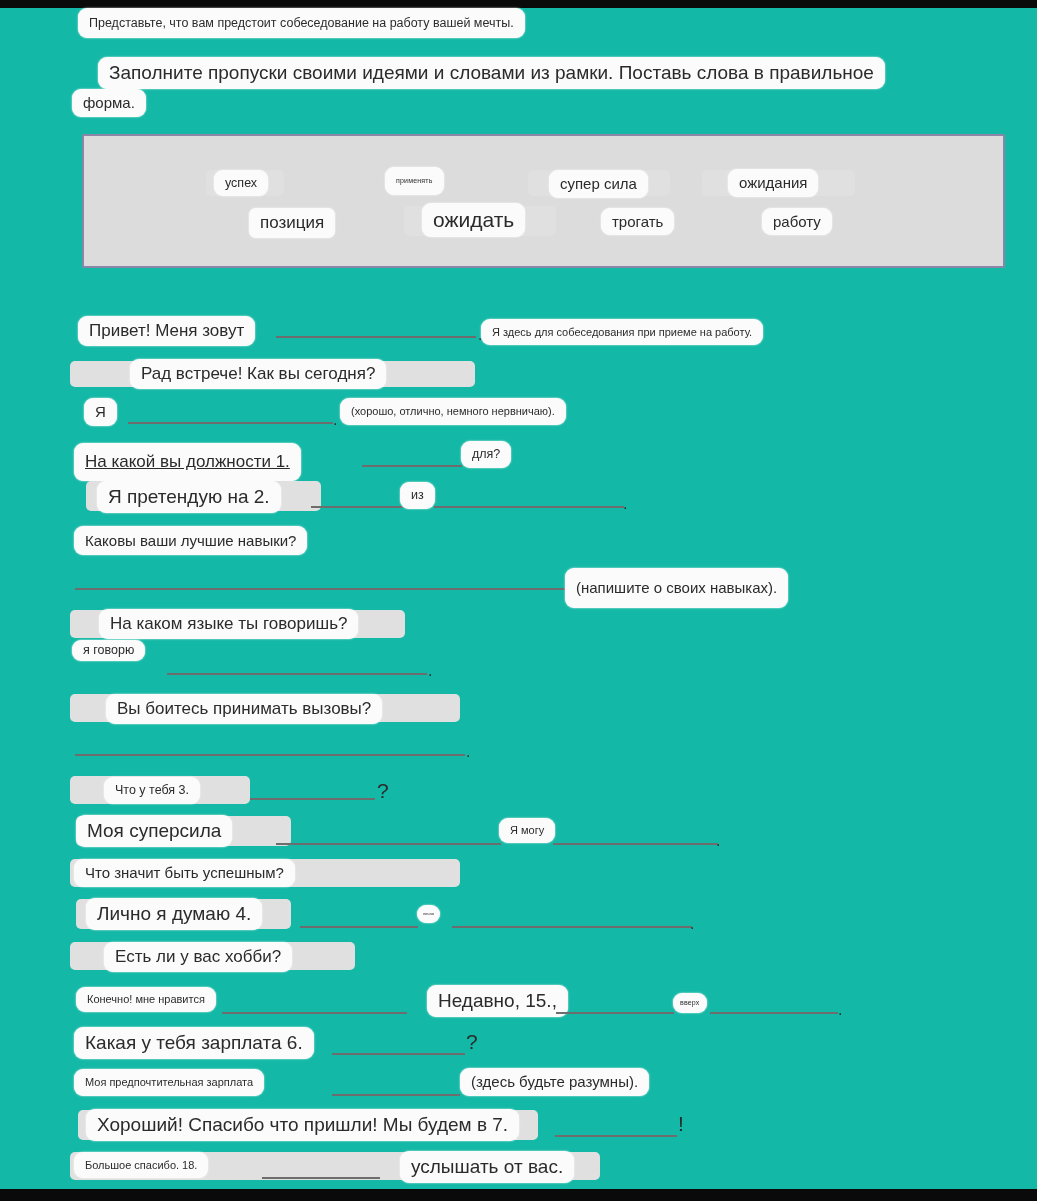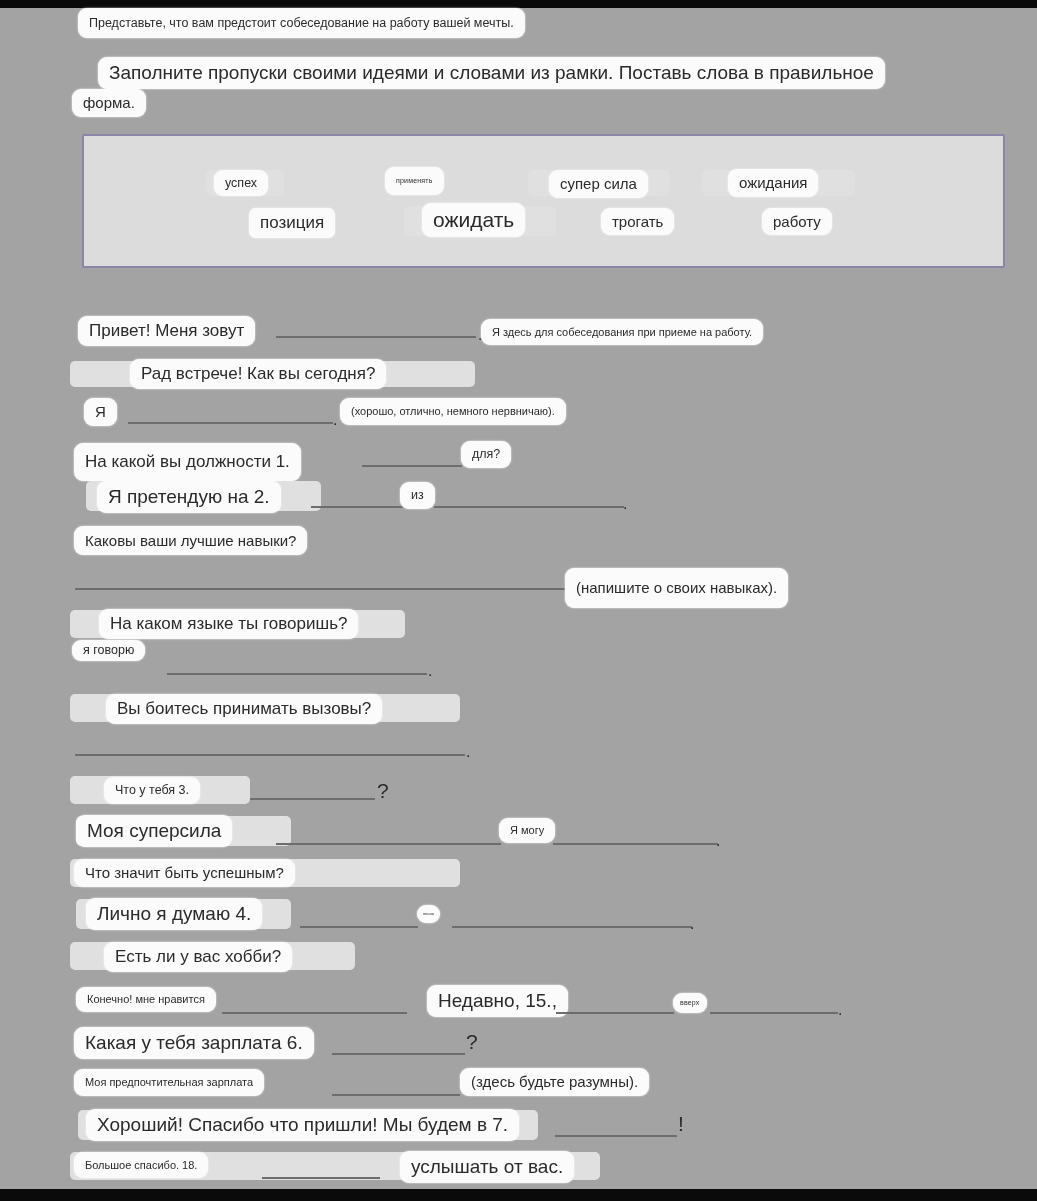--- a/index.html
+++ b/index.html
@@ -7,21 +7,21 @@
     padding: 0;
     background: #000;
   }
   body {
     font-family: "Liberation Sans", "DejaVu Sans", sans-serif;
   }
   #page {
     position: relative;
     width: 1037px;
     height: 1201px;
-    background: #a3a3a3;
+    background: #14b8a6;
     overflow: hidden;
   }
   .topbar, .bottombar {
     position: absolute;
     left: 0;
     width: 1037px;
     background: #0a0a0a;
   }
   .topbar { top: 0; height: 8px; }
   .bottombar { bottom: 0; height: 12px; }
@@ -122,21 +122,21 @@
   <div class="chip sz-xs" style="left:481px; top:319px; height:26px;">Я здесь для собеседования при приеме на работу.</div>
 
   <div class="halo" style="left:70px; top:361px; width:405px; height:26px;"></div>
   <div class="chip sz-lg" style="left:130px; top:359px; height:30px;">Рад встрече! Как вы сегодня?</div>
 
   <div class="chip sz-md" style="left:84px; top:398px; height:28px;">Я</div>
   <div class="blank" style="left:128px; top:422px; width:205px;"></div>
   <div class="punct" style="left:333px; top:412px;">.</div>
   <div class="chip sz-xs" style="left:340px; top:398px; height:27px;">(хорошо, отлично, немного нервничаю).</div>
 
-  <div class="chip sz-lg" style="left:74px; top:443px; height:38px;">На какой вы должности 1.</div>
+  <div class="chip sz-lg" style="left:74px; top:443px; height:38px;text-decoration:underline;">На какой вы должности 1.</div>
   <div class="blank" style="left:362px; top:465px; width:100px;"></div>
   <div class="chip sz-sm" style="left:461px; top:441px; height:27px;">для?</div>
 
   <div class="halo" style="left:86px; top:481px; width:235px; height:30px;"></div>
   <div class="chip sz-xl" style="left:97px; top:481px; height:32px;">Я претендую на 2.</div>
   <div class="blank" style="left:311px; top:506px; width:92px;"></div>
   <div class="chip sz-sm" style="left:400px; top:482px; height:27px;">из</div>
   <div class="blank" style="left:434px; top:506px; width:190px;"></div>
   <div class="punct" style="left:623px; top:496px;">.</div>
 

